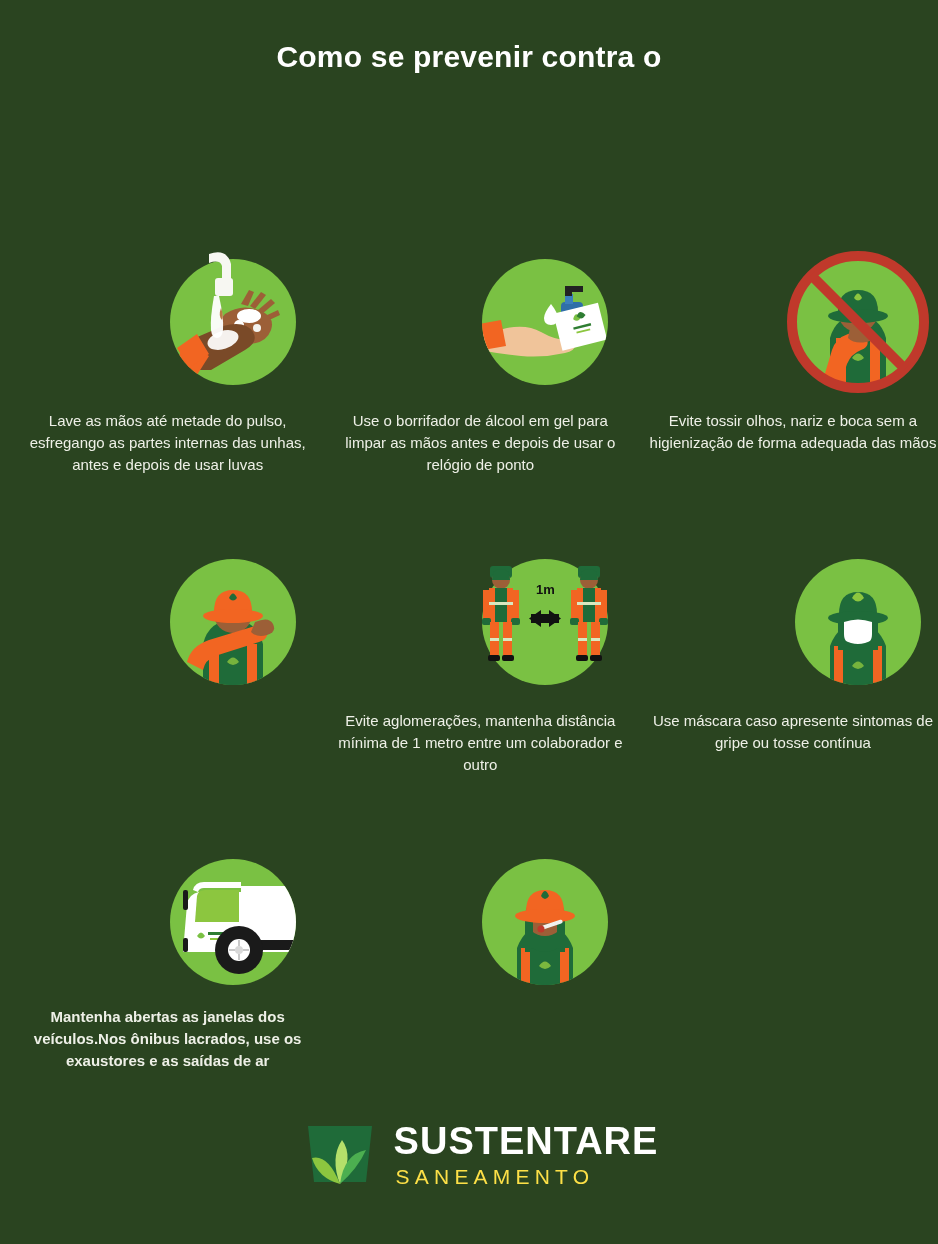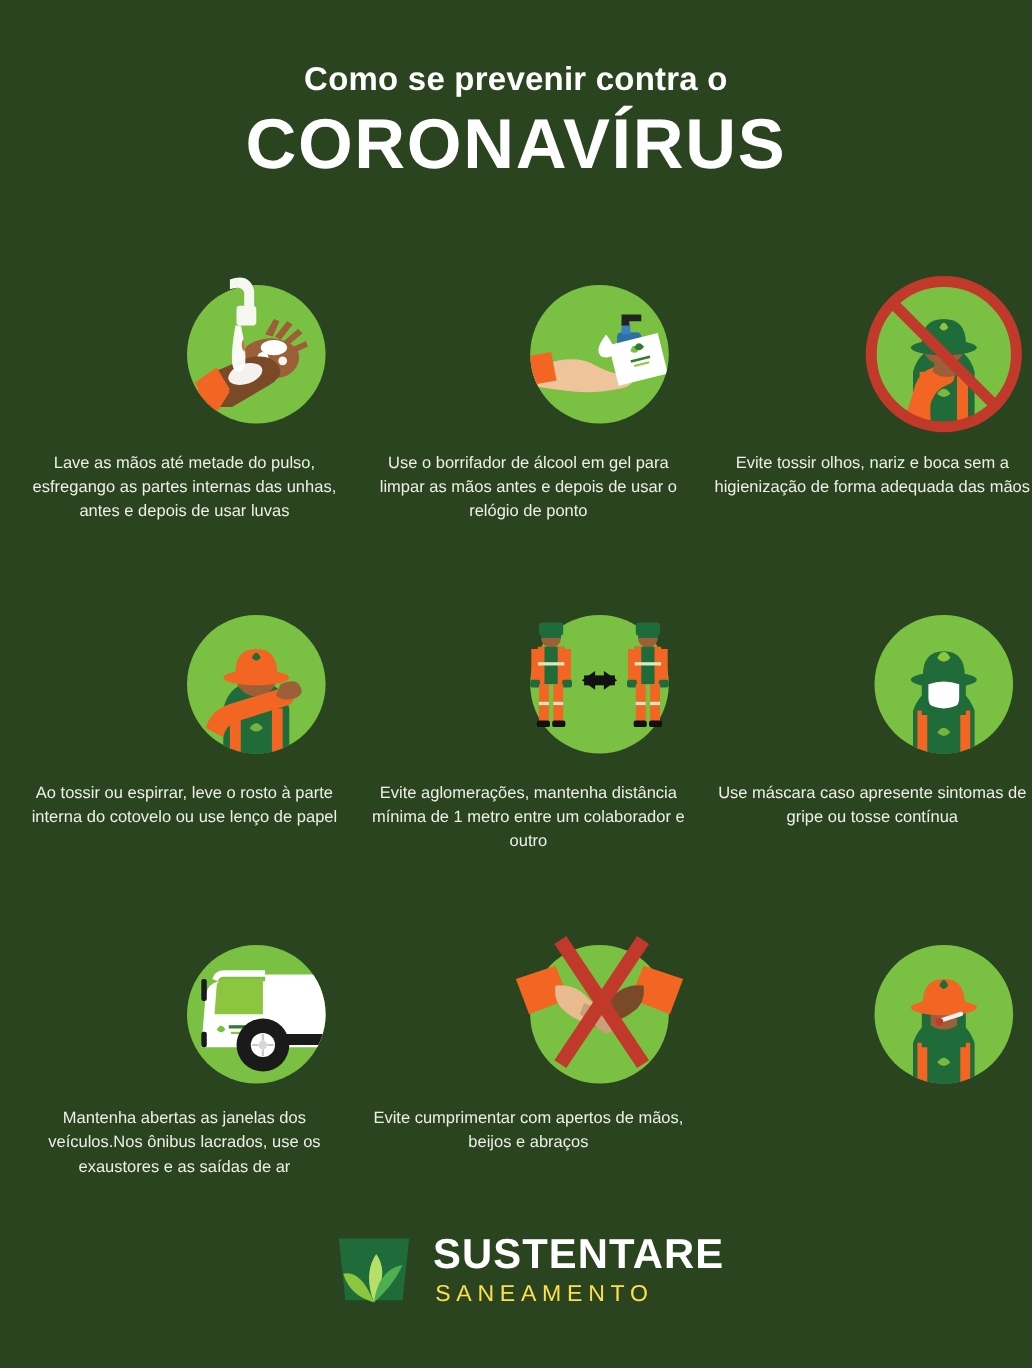--- a/index.html
+++ b/index.html
@@ -10,21 +10,21 @@
     font-family: "Liberation Sans", sans-serif;
     overflow: hidden;
   }
   .poster {
     position: relative;
     width: 938px; height: 1244px;
     background: #2a4420;
   }
 
   
-  .header { padding-top: 54px; text-align: center; }
+  .header { padding-top: 38px; text-align: center; }
   .title-small {
     font-size: 30px; font-weight: bold; color: #ffffff;
     letter-spacing: 0.2px; line-height: 38px;
   }
   .title-big {
     font-size: 64px; font-weight: bold; color: #ffffff;
     letter-spacing: 1.5px; line-height: 74px; margin-top: 2px;
   }
   .subtitle {
     font-size: 19px; font-weight: bold; color: #ffffff;
@@ -47,21 +47,21 @@
   .circle {
     position: absolute; left: 17px; top: 17px;
     width: 126px; height: 126px; border-radius: 50%;
     background: #7ac143;
   }
   .art { position: absolute; left: 0; top: 0; width: 160px; height: 160px; }
   .caption {
     margin-top: 8px; width: 290px; text-align: center;
     font-size: 15px; line-height: 22px; color: #eef0e7;
   }
-  .cell.r3 .caption { margin-top: 4px; }
+  .cell.r3 .caption { margin-top: 4px; font-weight: bold; }
 
   
   .footer {
     position: absolute; left: 11px; top: 1118px; width: 938px;
     display: flex; align-items: center; justify-content: center; gap: 16px;
   }
   .logo-mark { width: 76px; height: 72px; }
   .logo-text { display: flex; flex-direction: column; line-height: 1; }
   .logo-word {
     font-size: 38px; font-weight: bold; color: #ffffff;
@@ -72,21 +72,20 @@
     margin-top: 6px; padding-left: 2px;
   }
 </style>
 </head>
 <body>
 
 <div class="poster">
 
   <div class="header">
     <div class="title-small">Como se prevenir contra o</div>
-    <div class="title-big">CORONAVÍRUS</div>
   </div>
 
   <div class="grid">
 
     <div class="cell r1">
       <div class="art-wrap">
         <div class="circle"></div>
         <svg class="art" viewBox="0 0 160 160">
           <defs>
               <clipPath id="c1">
@@ -203,21 +202,20 @@
             <ellipse cx="80" cy="74" rx="30" ry="7" fill="#f26522"></ellipse>
             <path d="M76 56 q4 -9 8 0 q-4 5 -8 0 Z" fill="#1f6b39"></path>
             <path d="M66 96 q14 7 28 0 l0 54 l-28 0 Z" fill="#1f6b39"></path>
             <path d="M74 120 q6 -9 12 0 q-6 6 -12 0 Z" fill="#8cc63f" opacity=".8"></path>
 
             <path d="M34 120 q4 -16 22 -22 l46 -14 q10 -3 12 5 q2 8 -8 11 l-44 14 q-10 4 -12 14 Z" fill="#f26522"></path>
             <path d="M102 80 q14 -6 18 2 q4 8 -6 11 q-10 3 -16 -3 Z" fill="#9c5f37"></path>
           </g>
         </svg>
       </div>
-      <div class="caption">Ao tossir ou espirrar, leve o rosto à parte interna do cotovelo ou use lenço de papel</div>
     </div>
 
     <div class="cell r2">
       <div class="art-wrap">
         <div class="circle"></div>
         <svg class="art" viewBox="0 0 160 160">
 
           <g>
             <rect x="25" y="24" width="22" height="12" rx="3" fill="#1f6b39"></rect>
             <circle cx="36" cy="38" r="9" fill="#9c5f37"></circle>
@@ -257,21 +255,21 @@
             <rect x="23" y="113" width="12" height="6" rx="2" fill="#111111"></rect>
             <rect x="37" y="113" width="12" height="6" rx="2" fill="#111111"></rect>
           </g>
 
           <g fill="#111111">
             <rect x="66" y="72" width="28" height="9"></rect>
             <path d="M64 76.5 L76 68 L76 85 Z"></path>
             <path d="M96 76.5 L84 68 L84 85 Z"></path>
           </g>
         </svg>
-        <div style="position:absolute;left:0;top:68px;width:160px;text-align:center;font-size:13px;color:#111111;font-weight:bold;">1m</div>
+        <div style="position:absolute;left:0;top:40px;width:160px;text-align:center;font-size:13px;color:#111111;font-weight:bold;">1m</div>
       </div>
       <div class="caption">Evite aglomerações, mantenha distância mínima de 1 metro entre um colaborador e outro</div>
     </div>
 
     <div class="cell r2">
       <div class="art-wrap">
         <div class="circle"></div>
         <svg class="art" viewBox="0 0 160 160">
           <defs>
               <clipPath id="c6">
@@ -333,40 +331,20 @@
               <line x1="86" y1="112" x2="86" y2="118"></line>
               <line x1="76" y1="108" x2="82" y2="108"></line>
               <line x1="90" y1="108" x2="96" y2="108"></line>
             </g>
           </g>
         </svg>
       </div>
       <div class="caption">Mantenha abertas as janelas dos veículos.Nos ônibus lacrados, use os exaustores e as saídas de ar</div>
     </div>
 
-    <div class="cell r3">
-      <div class="art-wrap">
-        <div class="circle"></div>
-        <svg class="art" viewBox="0 0 160 160">
-
-          <path d="M4 48 L40 36 L52 66 L16 80 Z" fill="#f26522"></path>
-          <path d="M156 48 L120 36 L108 66 L144 80 Z" fill="#f26522"></path>
-
-          <path d="M40 54 q18 -2 30 12 q8 8 14 10 q8 3 6 10 q-2 7 -12 5 q-20 -4 -32 -16 q-8 -8 -6 -21 Z" fill="#e9bb8e"></path>
-          <path d="M120 54 q-18 -2 -30 12 q-8 8 -16 10 q-8 3 -6 10 q2 7 12 5 q20 -4 34 -16 q8 -8 6 -21 Z" fill="#7a4a28"></path>
-          <path d="M66 70 q14 4 24 14 q6 6 2 11 q-5 5 -12 -1 q-10 -8 -18 -14 Z" fill="#c9a07a"></path>
-
-          <g stroke="#c0392b" stroke-width="13" stroke-linecap="square">
-            <line x1="48" y1="18" x2="116" y2="120"></line>
-            <line x1="116" y1="18" x2="48" y2="120"></line>
-          </g>
-        </svg>
-      </div>
-      <div class="caption">Evite cumprimentar com apertos de mãos, beijos e abraços</div>
-    </div>
 
     <div class="cell r3">
       <div class="art-wrap">
         <div class="circle"></div>
         <svg class="art" viewBox="0 0 160 160">
           <defs>
               <clipPath id="c9">
                 <circle cx="80" cy="80" r="63"></circle>
               </clipPath>
             </defs>

